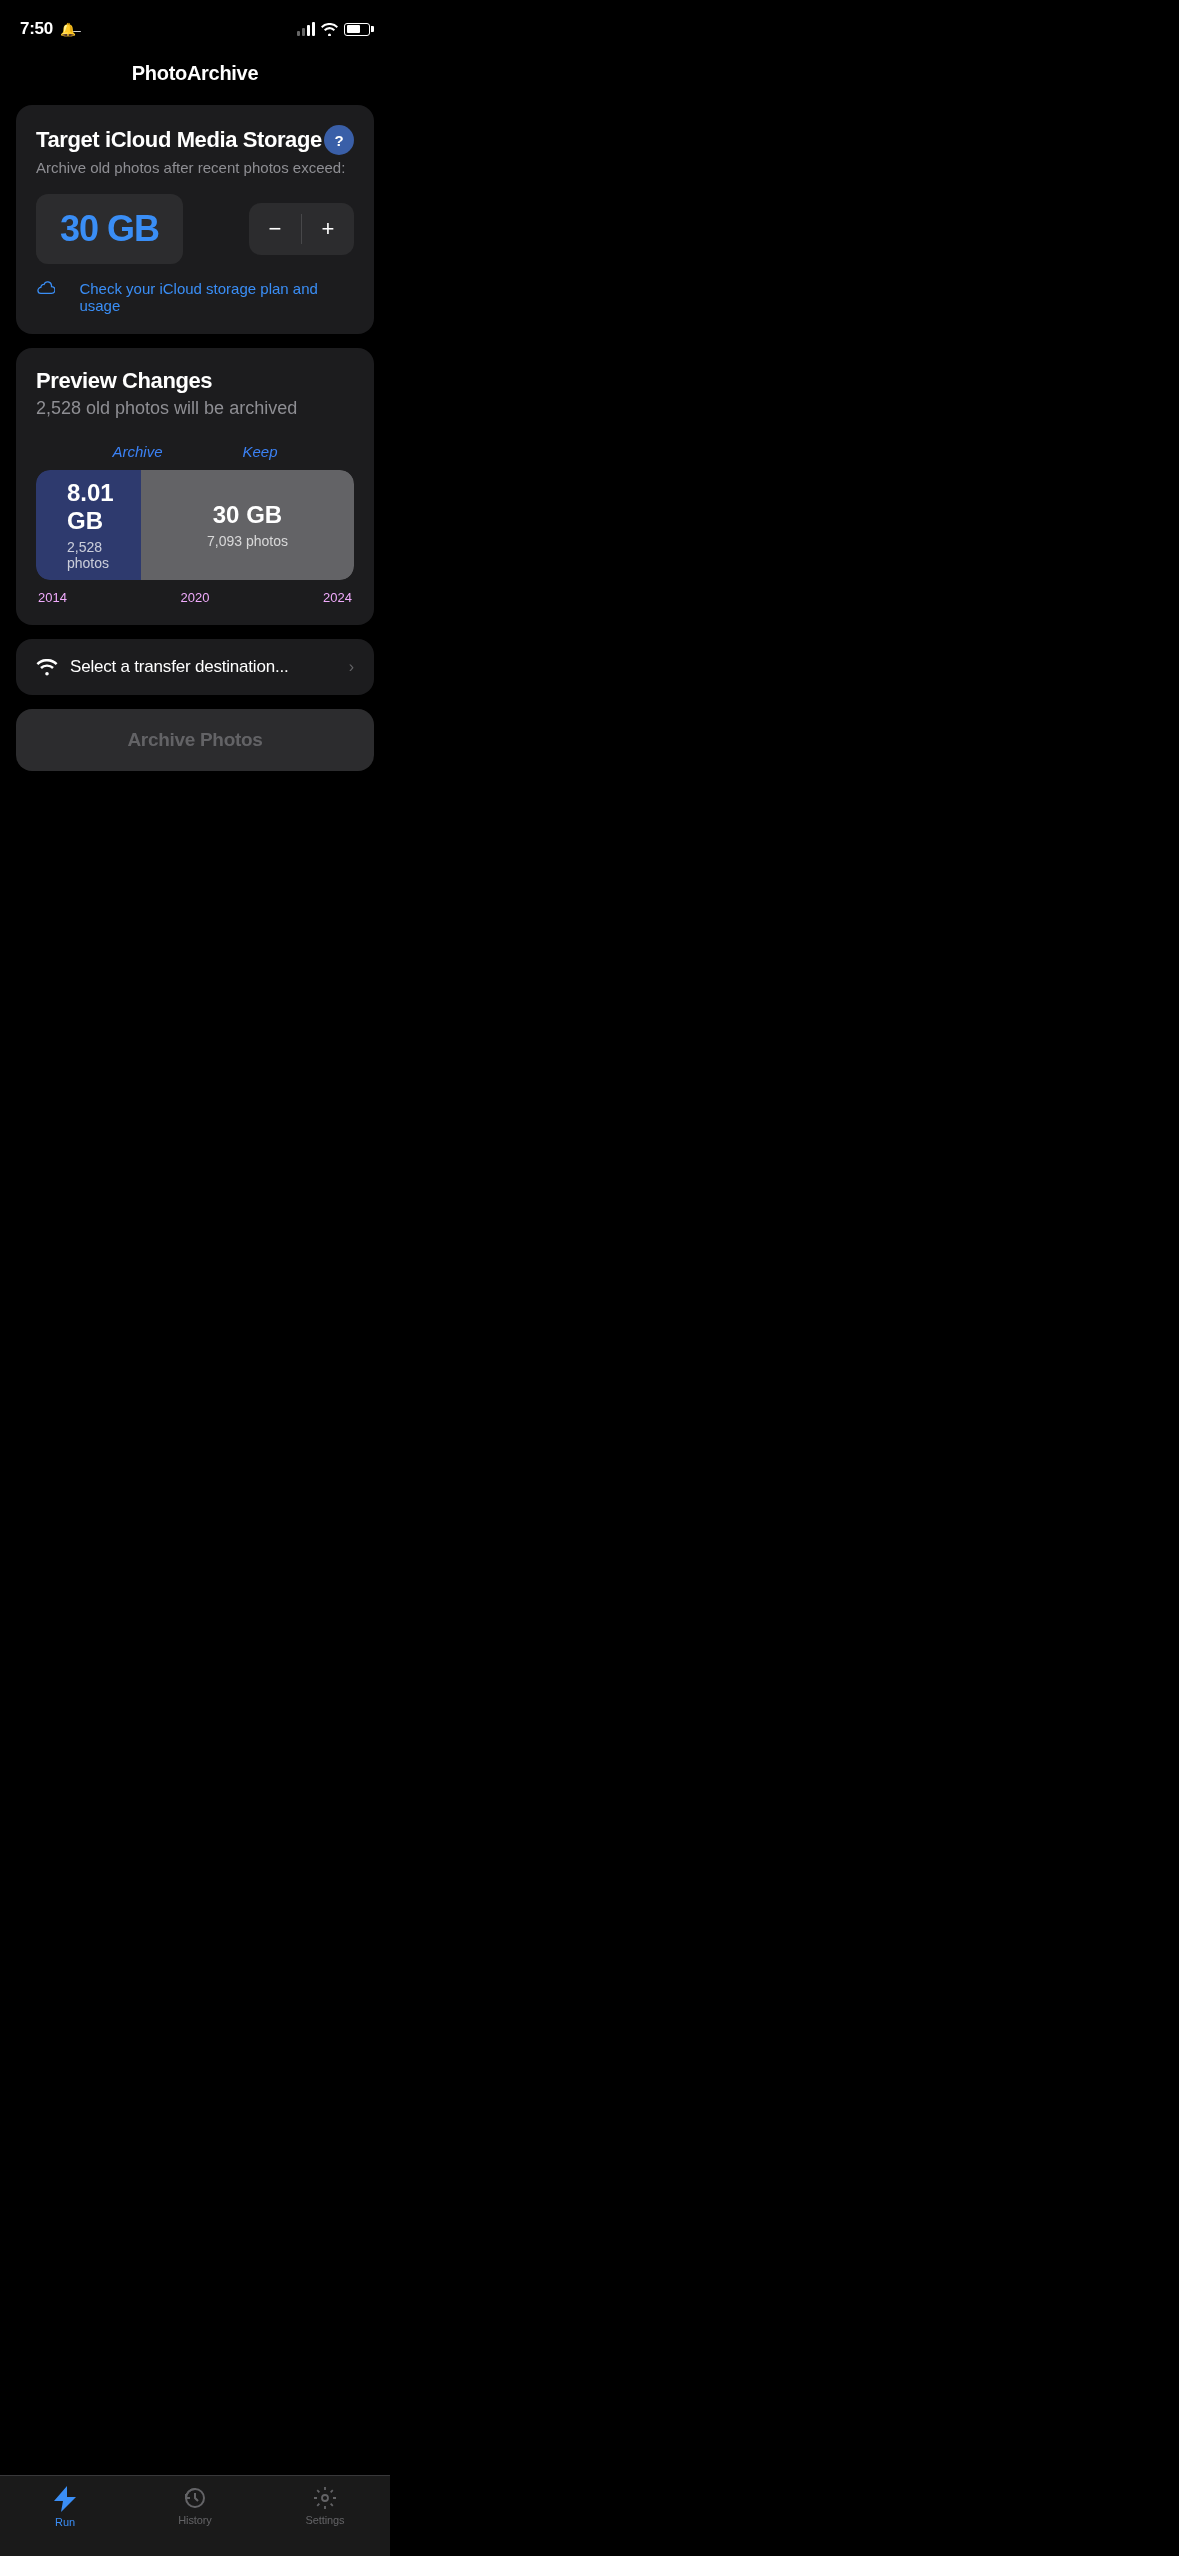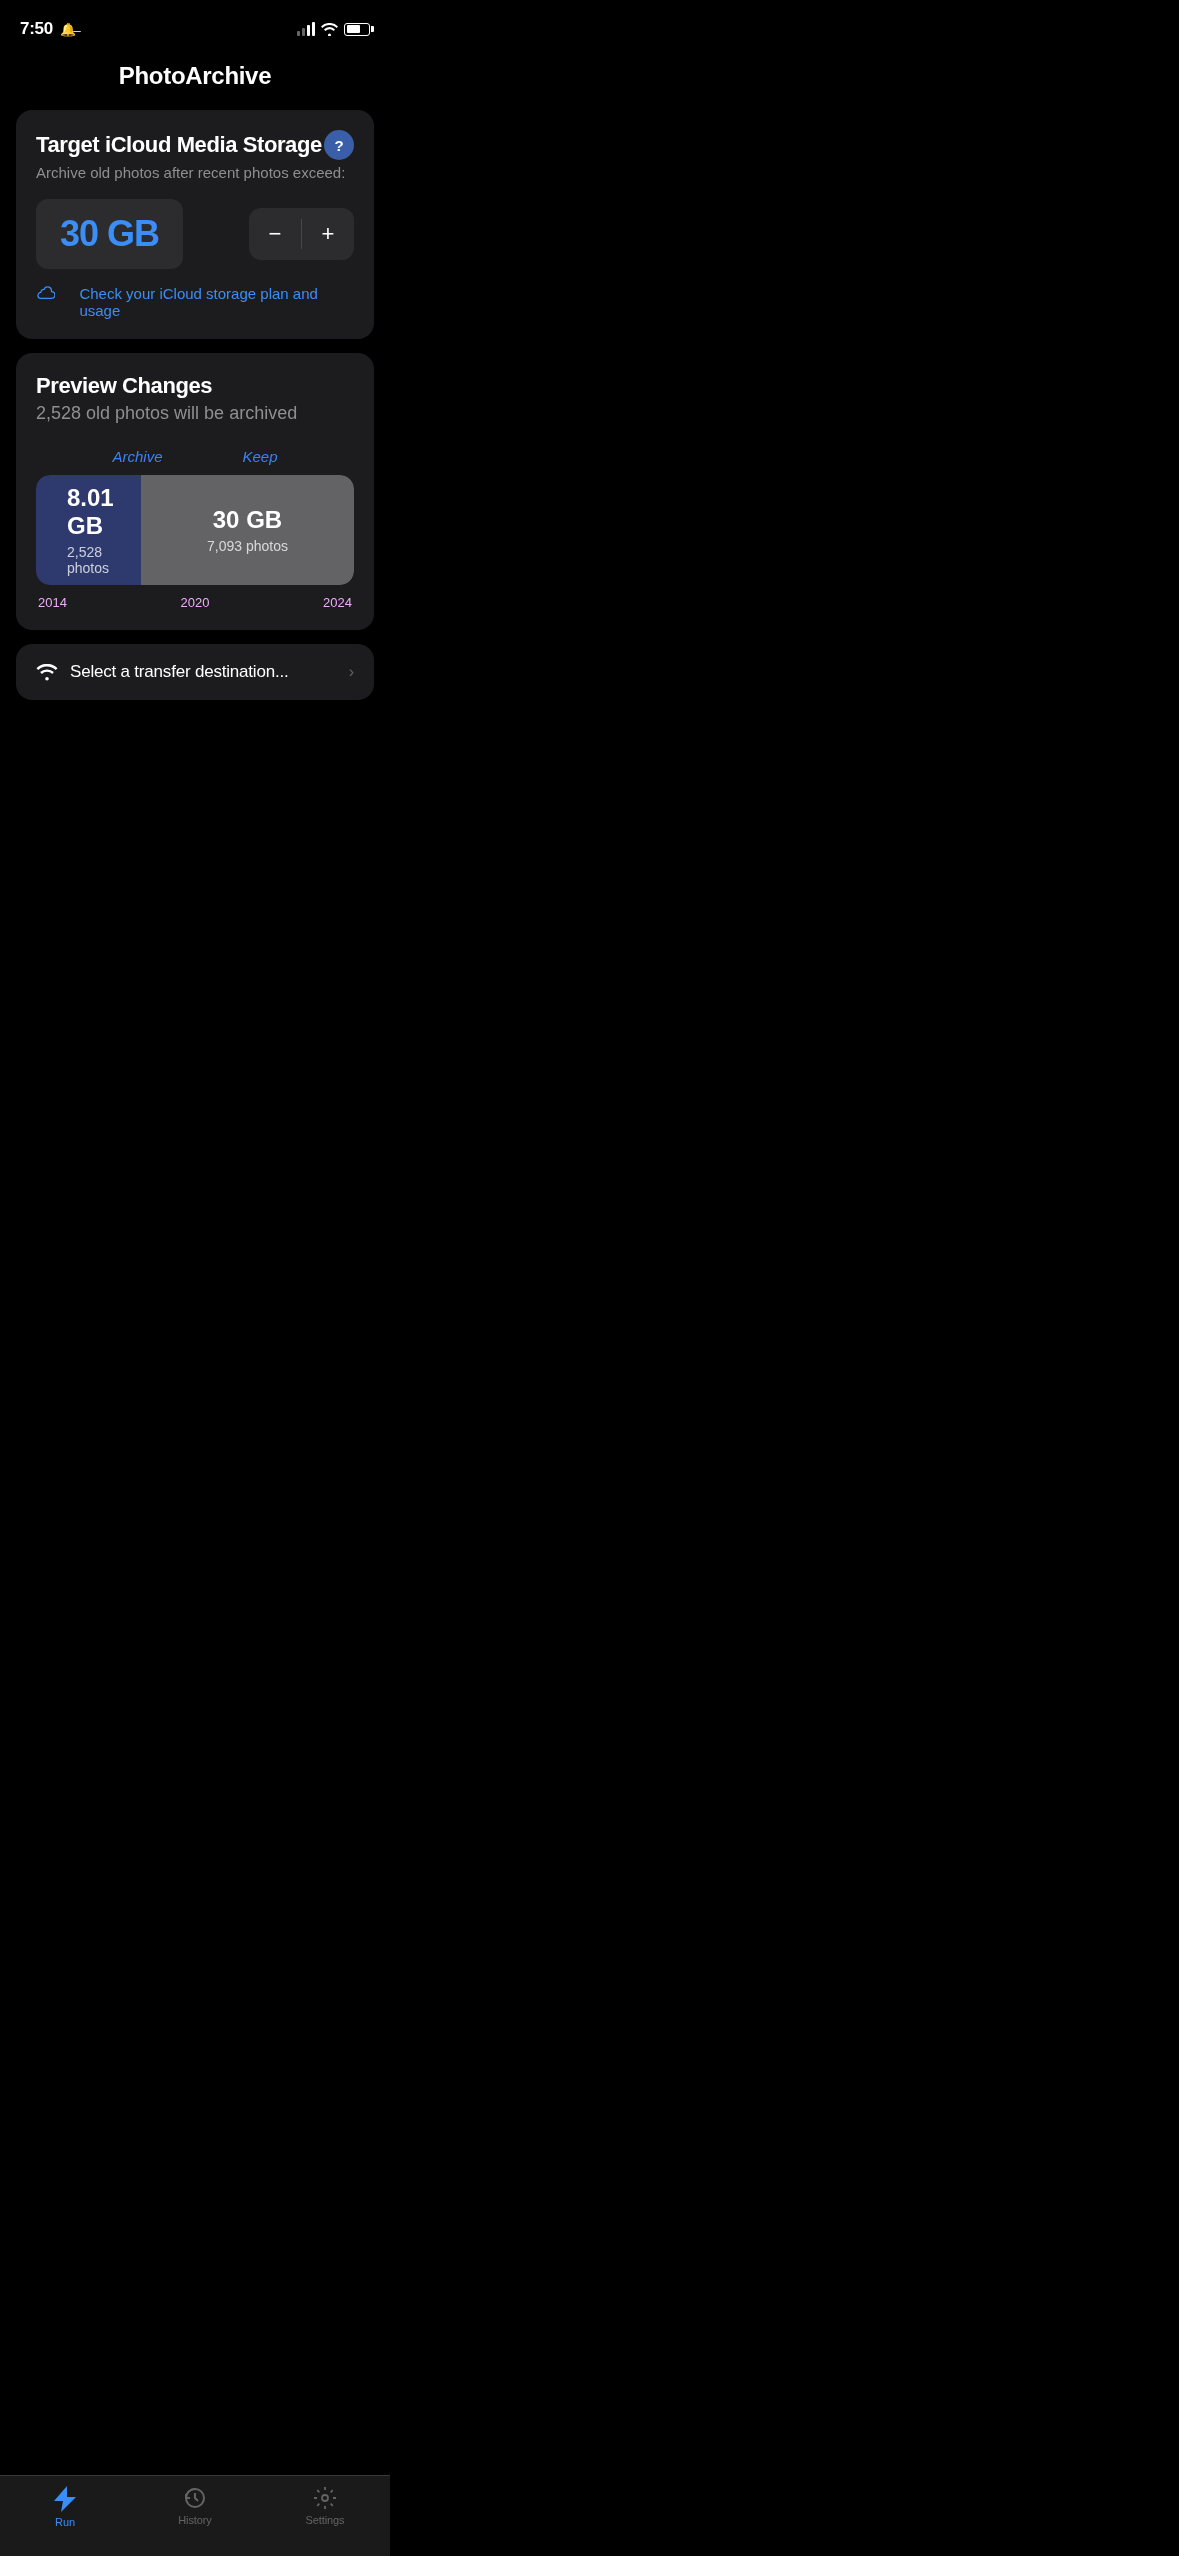--- a/index.html
+++ b/index.html
@@ -75,21 +75,21 @@
     .battery-fill {
       height: 100%;
       width: 65%;
       background: #fff;
       border-radius: 1px;
     }
 
     
     .page-title {
       text-align: center;
-      font-size: 24px;
+      font-size: 20px;
       font-weight: 600;
       padding: 12px 0 20px;
       letter-spacing: -0.3px;
     }
 
     
     .content {
       padding: 0 16px;
       display: flex;
       flex-direction: column;
@@ -448,20 +448,23 @@
   <div class="transfer-card">
     <div class="transfer-left">
       <svg width="22" height="17" viewBox="0 0 22 17" fill="white">
         <path d="M11 13a1.8 1.8 0 1 1 0 3.6A1.8 1.8 0 0 1 11 13zm0-5.2c2 0 3.8.8 5.1 2.1l1.8-1.8A9.8 9.8 0 0 0 11 5.5a9.8 9.8 0 0 0-6.9 2.6l1.8 1.8A7 7 0 0 1 11 7.8zm0-5.3c3.4 0 6.5 1.4 8.7 3.6l1.8-1.8A13.5 13.5 0 0 0 11 0 13.5 13.5 0 0 0 .5 4.3l1.8 1.8A11 11 0 0 1 11 2.5z"></path>
       </svg>
       <span class="transfer-text">Select a transfer destination...</span>
     </div>
     <span class="chevron-icon">›</span>
   </div>
 
+  <div class="archive-btn">
+    <span class="archive-btn-text">Archive Photos</span>
+  </div>
 
   <div class="bottom-spacer"></div>
 </div>
 
 <div class="tab-bar">
   <div class="tab-item tab-active">
     <svg width="22" height="26" viewBox="0 0 22 26" fill="#3a8ef6">
       <path d="M13 0L0 15h9l-2 11L22 11h-9z"></path>
     </svg>
     <span class="tab-label">Run</span>

